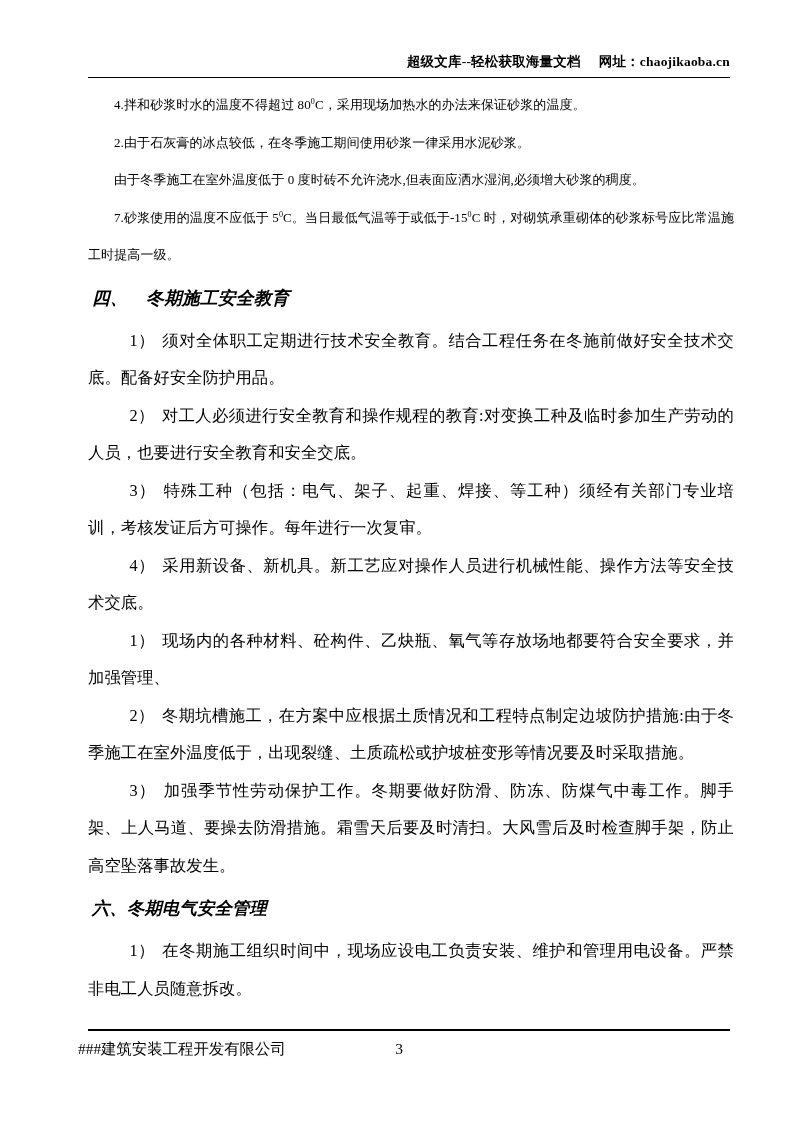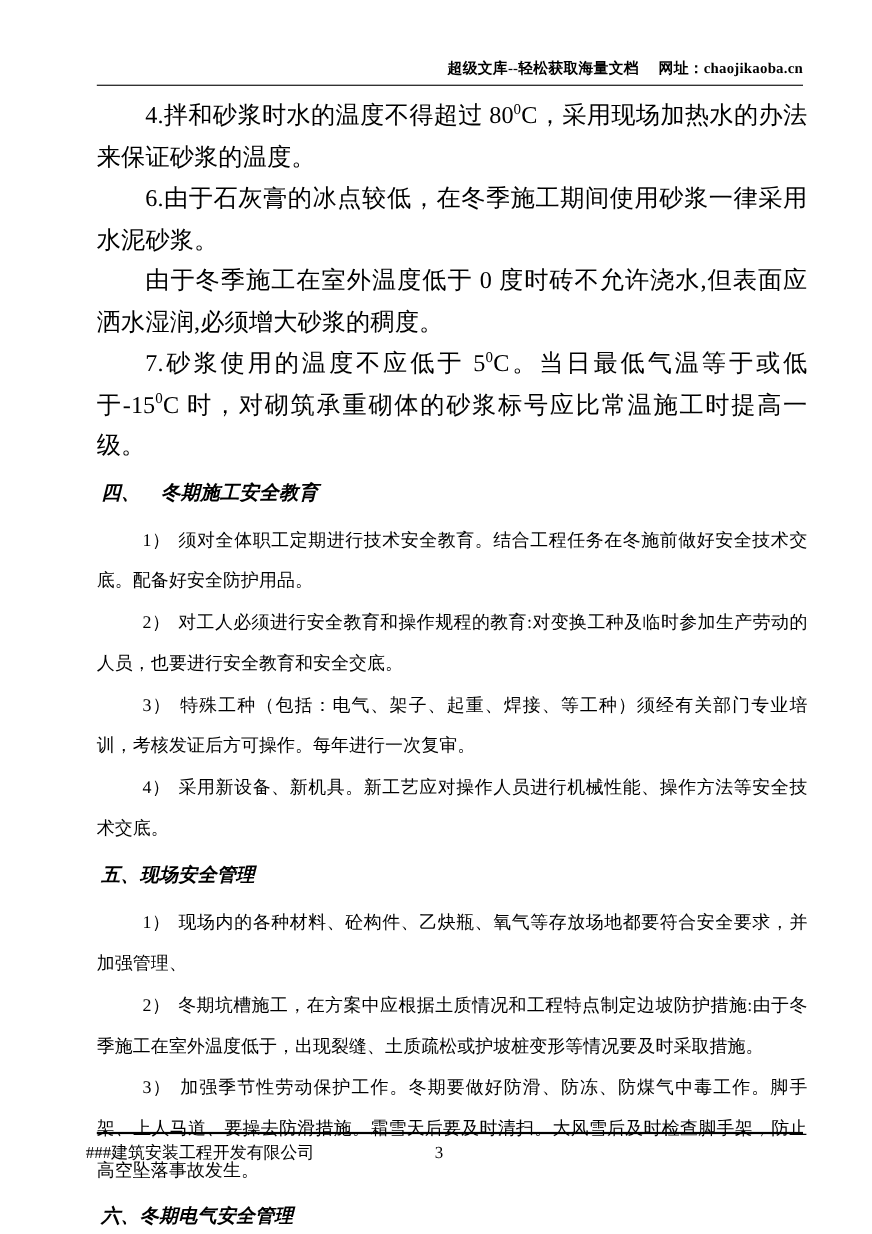--- a/index.html
+++ b/index.html
@@ -56,21 +56,21 @@
   
   .content {
     position: absolute;
     left: 88px;
     top: 86px;
     width: 646px;
   }
 
   p.para {
     margin: 0;
-    font-size: 22px;
+    font-size: 13px;
     line-height: 37.5px;
     text-indent: 2em;
     text-align: justify;
     text-justify: inter-ideograph;
     letter-spacing: 0.1px;
   }
 
   
   p.item {
     margin: 0;
@@ -146,38 +146,37 @@
 
   <div class="header">
     <span class="hdr-text">超级文库--轻松获取海量文档</span><span class="hdr-gap"></span><span class="hdr-url">网址：chaojikaoba.cn</span>
   </div>
   <div class="header-rule"></div>
 
   <div class="content">
 
     <p class="para"><span>4.拌和砂浆时水的温度不得超过 80</span><sup class="deg">0</sup><span>C，采用现场加热水的办法来保证砂浆的温度。</span></p>
 
-    <p class="para">6.由于石灰膏的冰点较低，在冬季施工期间使用砂浆一律采用水泥砂浆。</p>
+    <p class="para">2.由于石灰膏的冰点较低，在冬季施工期间使用砂浆一律采用水泥砂浆。</p>
 
     <p class="para">由于冬季施工在室外温度低于 0 度时砖不允许浇水,但表面应洒水湿润,必须增大砂浆的稠度。</p>
 
 
     <p class="para"><span>7.砂浆使用的温度不应低于 5</span><sup class="deg">0</sup><span>C。当日最低气温等于或低于-15</span><sup class="deg">0</sup><span>C 时，对砌筑承重砌体的砂浆标号应比常温施工时提高一级。</span></p>
 
     <h2 class="heading heading-serif"><span>四、</span><span class="head-gap"></span><span>冬期施工安全教育</span></h2>
 
     <p class="item"><span>1）</span><span class="marker-gap"></span><span>须对全体职工定期进行技术安全教育。结合工程任务在冬施前做好安全技术交底。配备好安全防护用品。</span></p>
 
     <p class="item"><span>2）</span><span class="marker-gap"></span><span>对工人必须进行安全教育和操作规程的教育:对变换工种及临时参加生产劳动的人员，也要进行安全教育和安全交底。</span></p>
 
     <p class="item"><span>3）</span><span class="marker-gap"></span><span>特殊工种（包括：电气、架子、起重、焊接、等工种）须经有关部门专业培训，考核发证后方可操作。每年进行一次复审。</span></p>
 
     <p class="item"><span>4）</span><span class="marker-gap"></span><span>采用新设备、新机具。新工艺应对操作人员进行机械性能、操作方法等安全技术交底。</span></p>
 
-    <h2 class="heading heading-sans"><span>五、</span><span>现场安全管理</span></h2>
 
     <p class="item"><span>1）</span><span class="marker-gap"></span><span>现场内的各种材料、砼构件、乙炔瓶、氧气等存放场地都要符合安全要求，并加强管理、</span></p>
 
     <p class="item"><span>2）</span><span class="marker-gap"></span><span>冬期坑槽施工，在方案中应根据土质情况和工程特点制定边坡防护措施:由于冬季施工在室外温度低于，出现裂缝、土质疏松或护坡桩变形等情况要及时采取措施。</span></p>
 
     <p class="item"><span>3）</span><span class="marker-gap"></span><span>加强季节性劳动保护工作。冬期要做好防滑、防冻、防煤气中毒工作。脚手架、上人马道、要操去防滑措施。霜雪天后要及时清扫。大风雪后及时检查脚手架，防止高空坠落事故发生。</span></p>
 
     <h2 class="heading heading-sans"><span>六、</span><span>冬期电气安全管理</span></h2>
 
     <p class="item"><span>1）</span><span class="marker-gap"></span><span>在冬期施工组织时间中，现场应设电工负责安装、维护和管理用电设备。严禁非电工人员随意拆改。</span></p>

